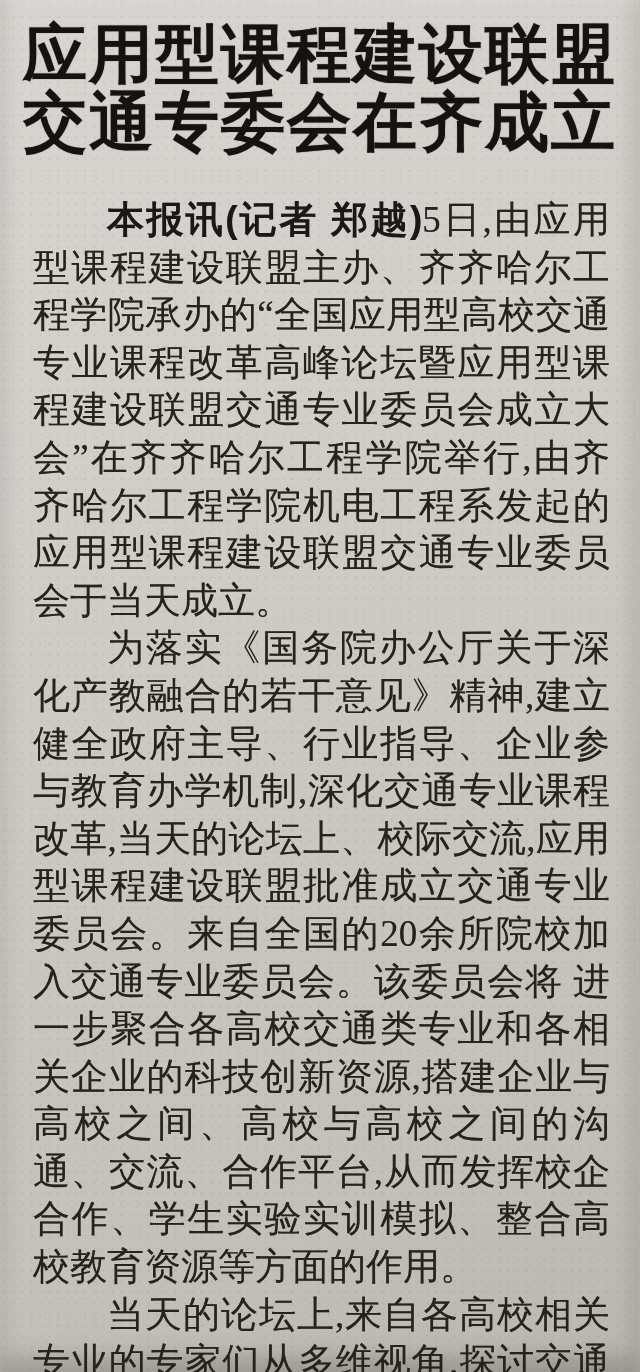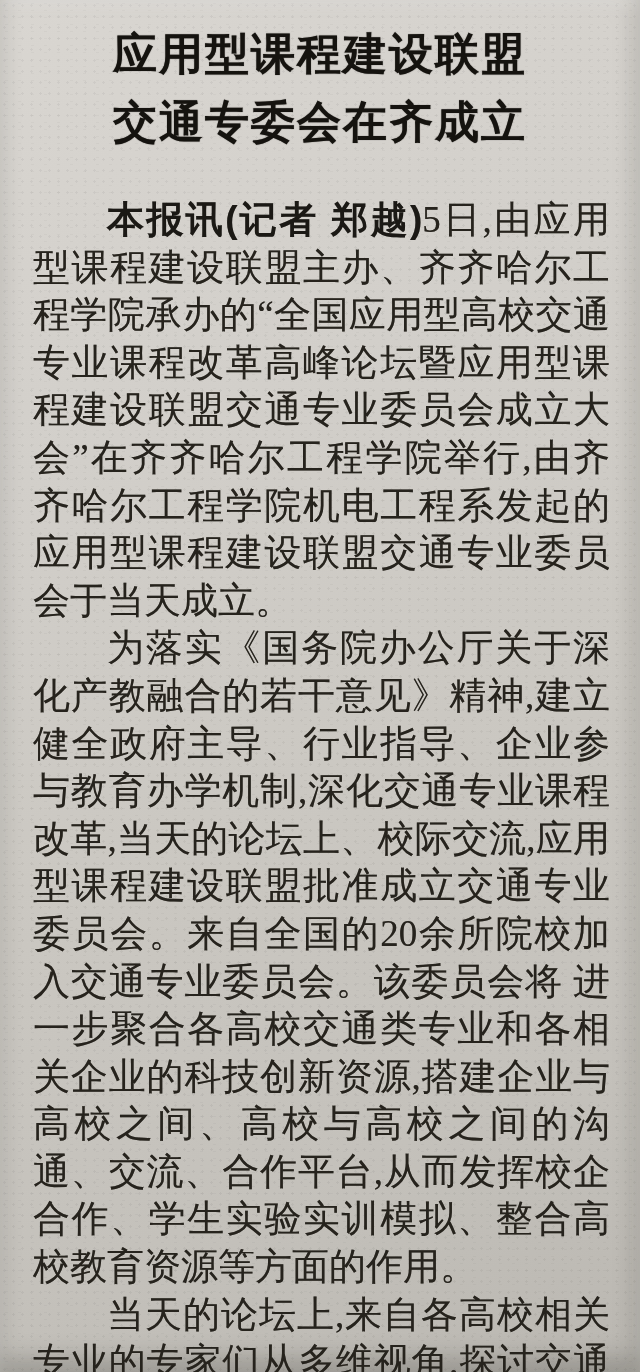--- a/index.html
+++ b/index.html
@@ -20,21 +20,21 @@
     background-size: 9px 11px, 13px 7px, 100% 100%;
     box-shadow: inset 0 -16px 22px rgba(30, 28, 24, 0.18),
                 inset 0 6px 14px rgba(255, 255, 255, 0.25),
                 inset -10px 0 24px rgba(30, 28, 24, 0.06);
   }
   .headline {
     margin: 20px 18px 0 18px;
     text-align: center;
     font-family: "Liberation Sans", "DejaVu Sans", sans-serif;
     font-weight: bold;
-    font-size: 44px;
+    font-size: 64px;
     line-height: 68px;
     letter-spacing: 2px;
     color: #15130f;
     text-shadow: 0 0 1px rgba(21, 19, 15, 0.65);
   }
   .headline .hl {
     display: block;
   }
   .body-text {
     margin: 40px 30px 0 33px;

